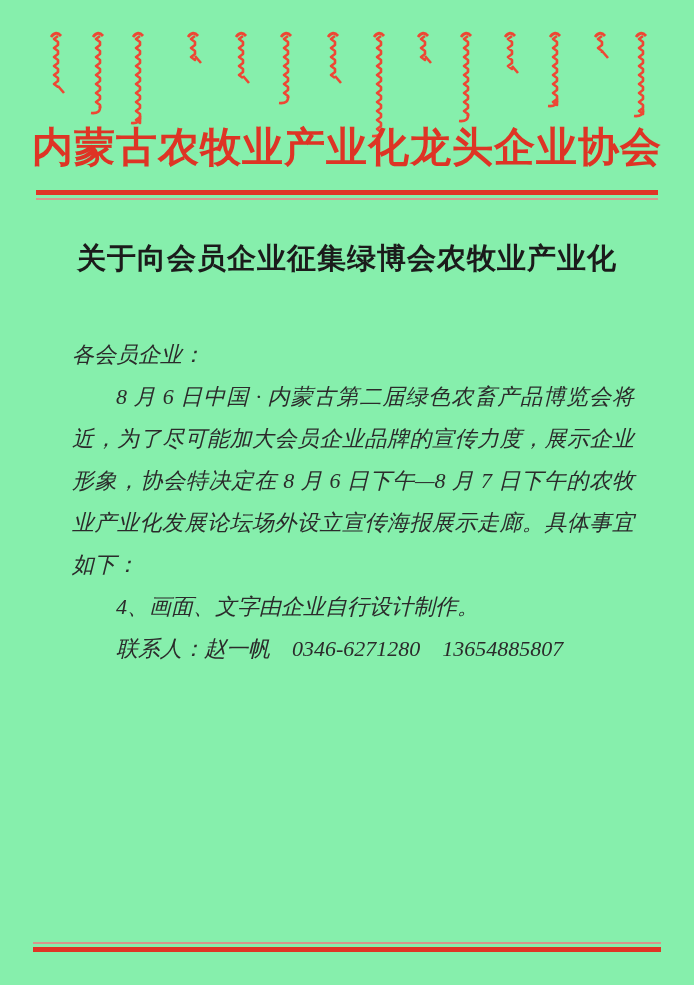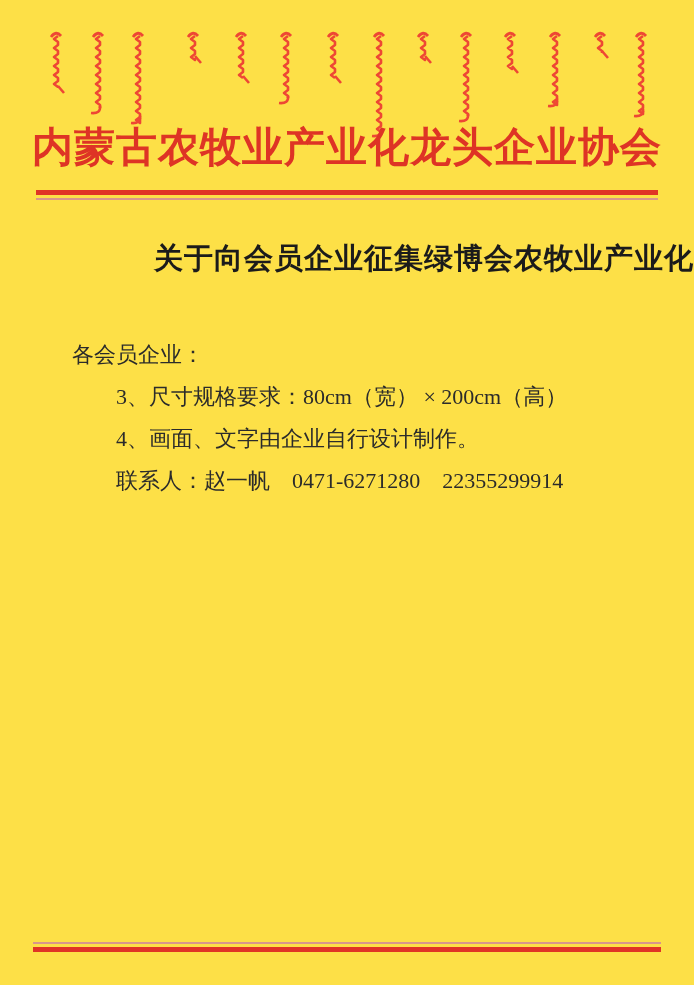--- a/index.html
+++ b/index.html
@@ -5,21 +5,21 @@
   html, body {
     margin: 0;
     padding: 0;
     background: #ffffff;
   }
   .page {
     position: relative;
     width: 694px;
     height: 985px;
     margin: 0 auto;
-    background: #fde047;
+    background: #86efac;
     overflow: hidden;
     font-family: "Liberation Serif", "DejaVu Serif", serif;
   }
   .letterhead {
     padding-top: 22px;
   }
   .mongolian {
     display: block;
     width: 694px;
     height: 118px;
@@ -43,36 +43,37 @@
   }
   .rule .thin {
     height: 2px;
     background: #d8978b;
   }
   .rule-top .thick { margin-bottom: 3px; }
   .rule-bottom .thin { margin-bottom: 3px; }
   .rule-top { margin-top: 14px; }
   .notice-title {
     margin-top: 30px;
-    text-align: right;
+    text-align: center;
     font-size: 29px;
     font-weight: bold;
     color: #1b1b1b;
     line-height: 57px;
     letter-spacing: 1px;
   }
   .doc-body {
     margin: 47px 60px 0 72px;
     font-size: 22px;
     line-height: 42px;
     color: #2b2b2b;
     text-align: justify;
   }
   .doc-body p {
     margin: 0;
+    font-style: italic;
   }
   .doc-body p.indent {
     text-indent: 2em;
   }
   .rule-bottom {
     position: absolute;
     left: 0;
     right: 0;
     bottom: 33px;
     margin: 0 33px;
@@ -134,23 +135,23 @@
       <div class="thin"></div>
     </div>
   </header>
 
   <section class="notice-title">
     <div>关于向会员企业征集绿博会农牧业产业化</div>
   </section>
 
   <main class="doc-body">
     <p>各会员企业：</p>
-    <p class="indent">3、尺寸规格要求：80cm（宽） × 200cm（高）</p>
+    <p class="indent">8 月 6 日中国 · 内蒙古第二届绿色农畜产品博览会将近，为了尽可能加大会员企业品牌的宣传力度，展示企业形象，协会特决定在 8 月 6 日下午—8 月 7 日下午的农牧业产业化发展论坛场外设立宣传海报展示走廊。具体事宜如下：</p>
     <p class="indent">4、画面、文字由企业自行设计制作。</p>
-    <p class="indent">联系人：赵一帆　0471-6271280　22355299914</p>
+    <p class="indent">联系人：赵一帆　0346-6271280　13654885807</p>
   </main>
 
   <footer class="rule rule-bottom">
     <div class="thin"></div>
     <div class="thick"></div>
   </footer>
 
 </div>
 
 </body></html>

